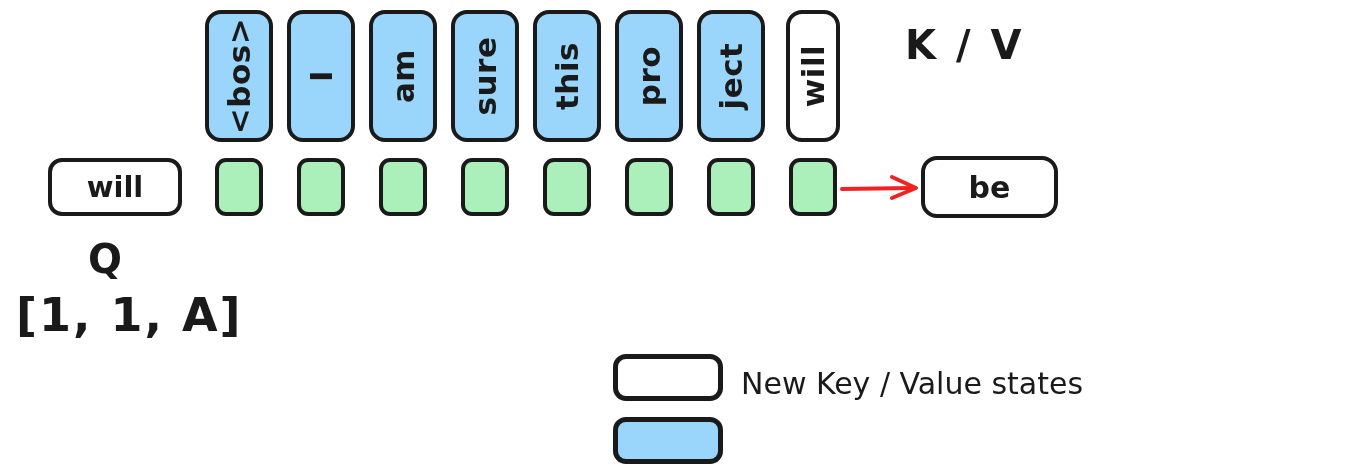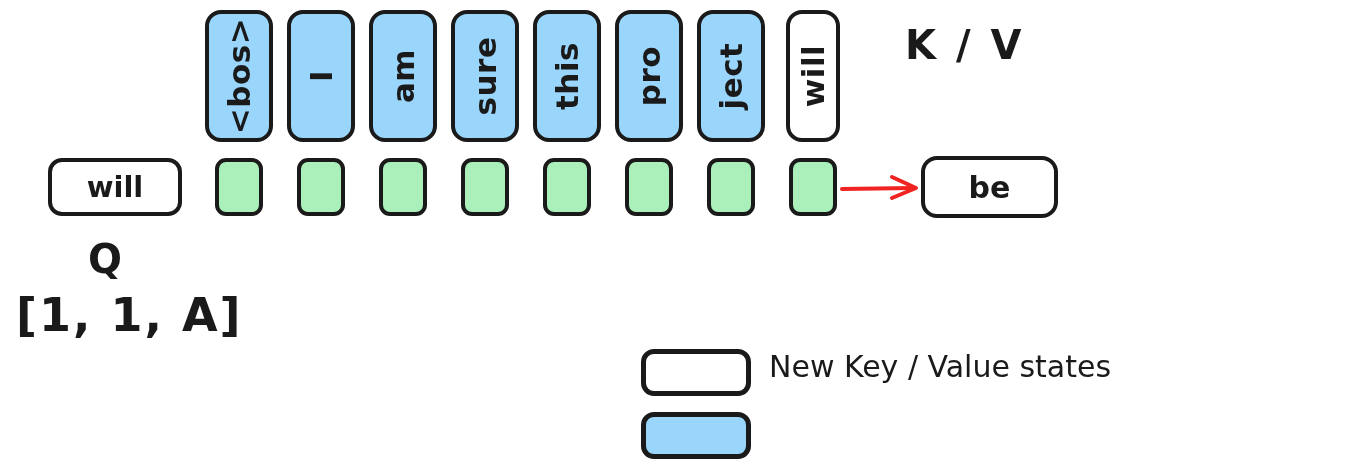--- a/index.html
+++ b/index.html
@@ -107,24 +107,23 @@
 
   
   #legend {
     position: absolute;
     left: 613px;
     top: 349px;
     width: 730px;
   }
   .legend-row {
     display: flex;
-    align-items: flex-start;
+    align-items: flex-end;
     height: 52px;
     margin-bottom: 11px;
-    margin-left: 28px;
   }
   .legend-swatch {
     box-sizing: border-box;
     width: 110px;
     height: 47px;
     border: 5px solid #1a1a1a;
     border-radius: 13px;
     flex: none;
   }
   .legend-swatch.white { background: #ffffff; }

